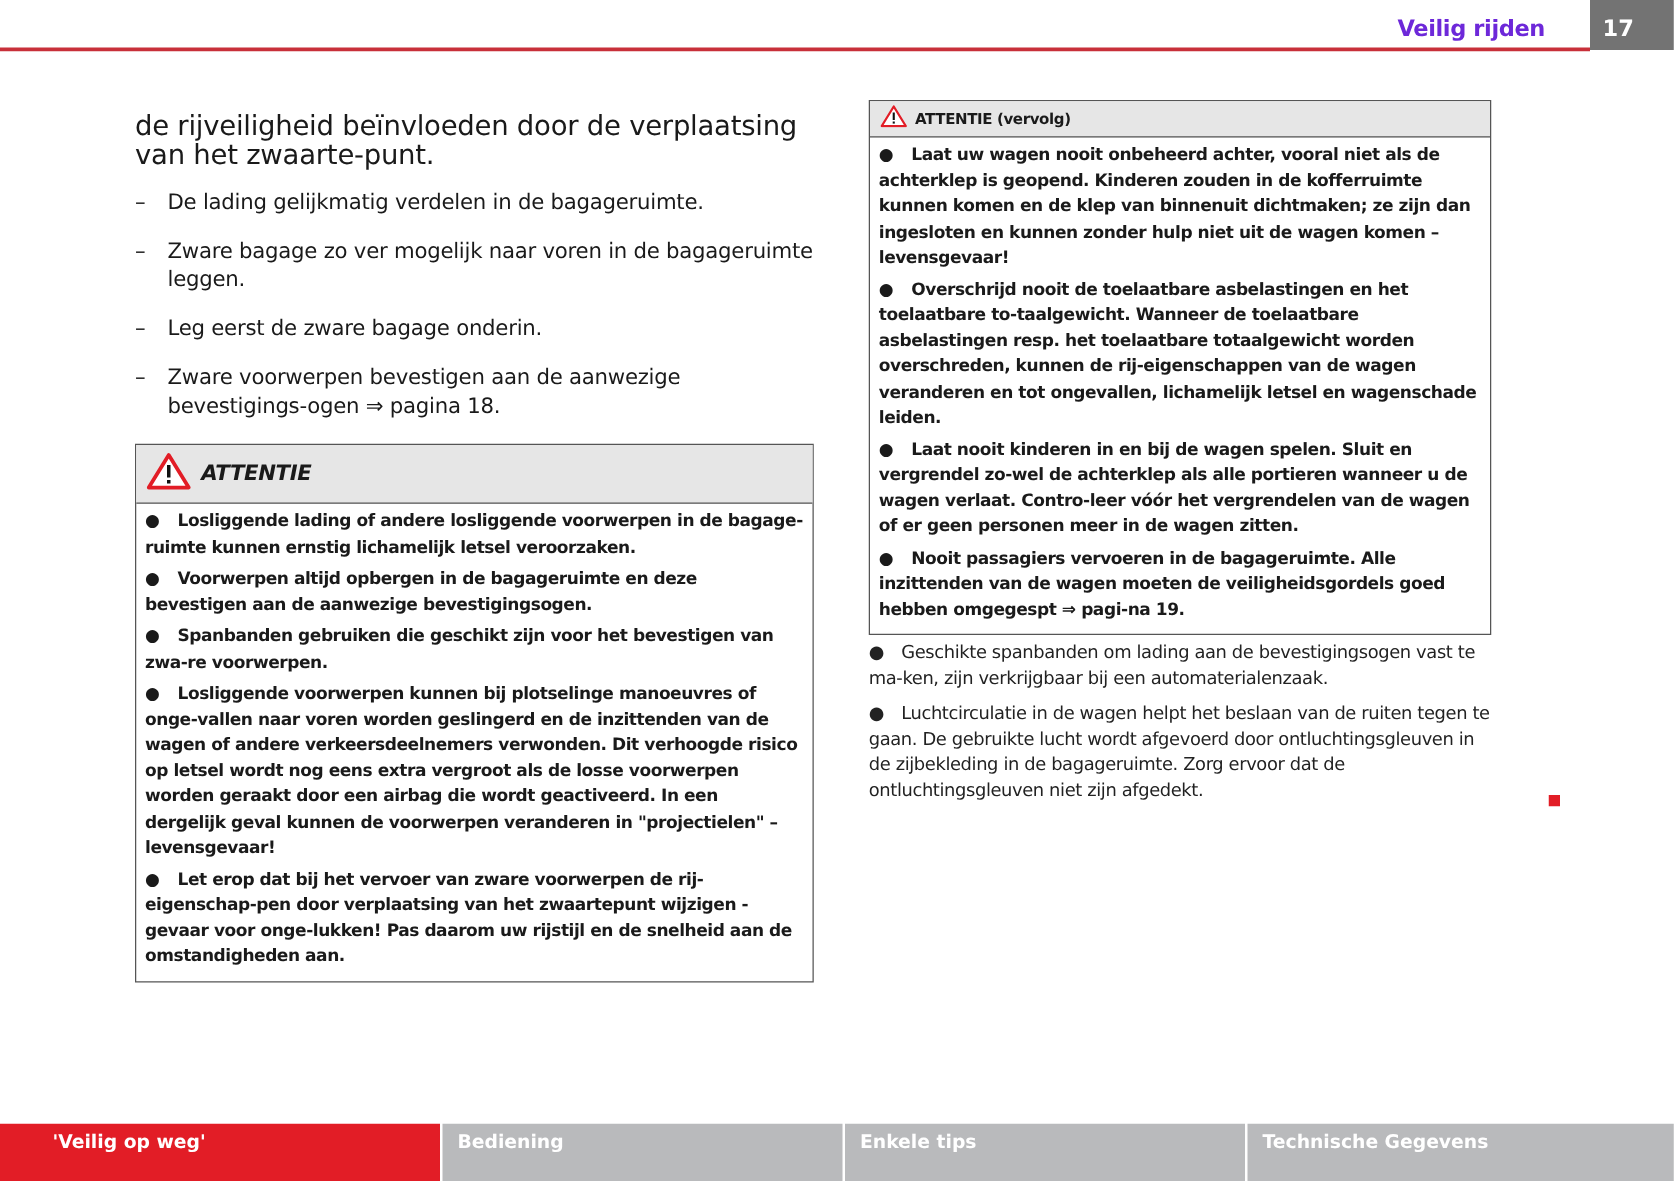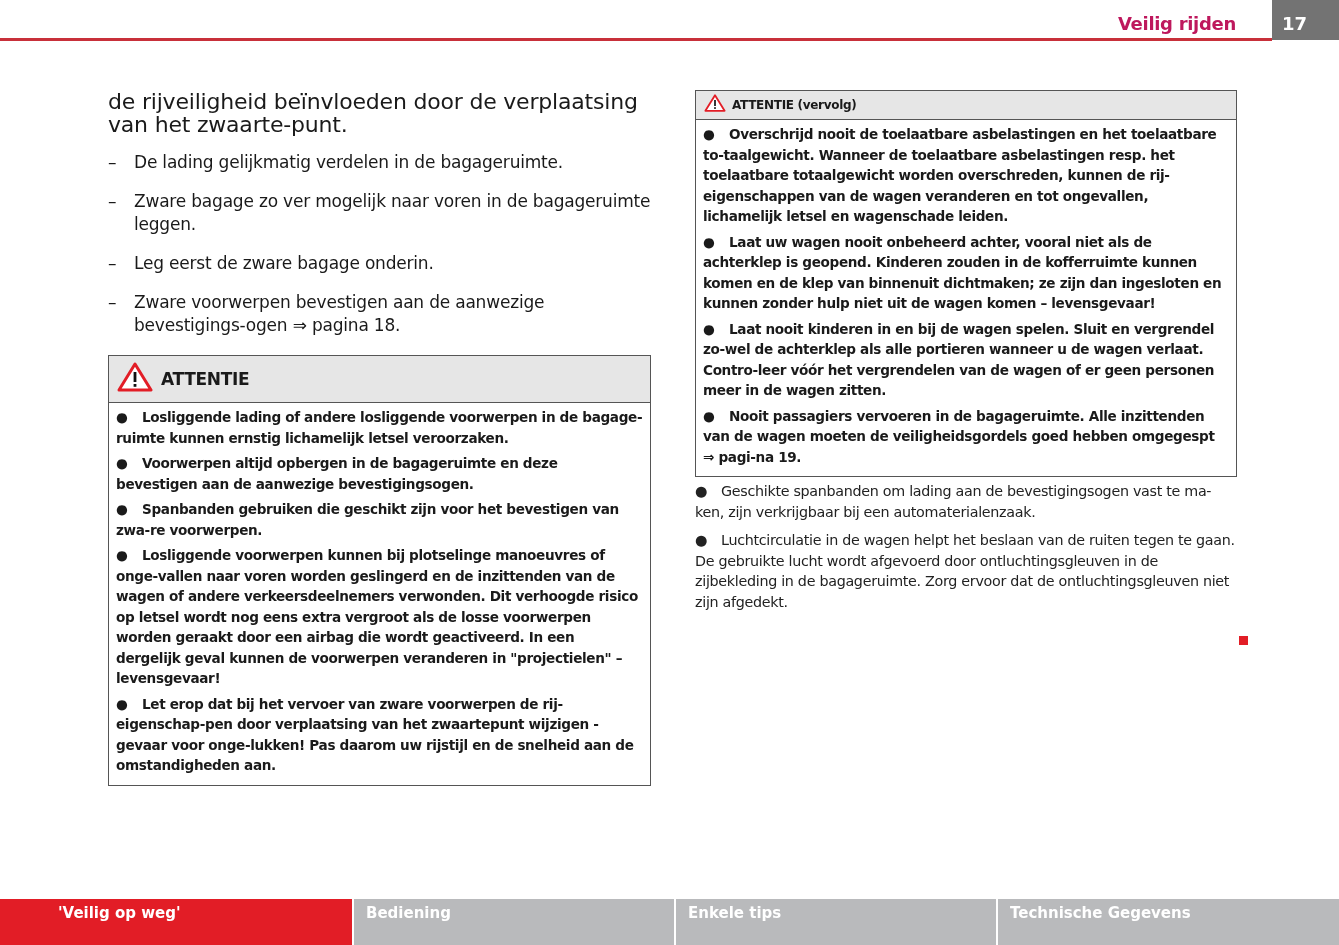--- a/index.html
+++ b/index.html
@@ -2,48 +2,48 @@
 <html><head>
 <meta charset="utf-8">
 <style>
   html, body { margin: 0; padding: 0; }
   body {
     width: 1339px; height: 945px; position: relative; overflow: hidden;
     background: #ffffff; color: #1a1a1a;
     font-family: "DejaVu Sans", sans-serif;
   }
   .header-line { position: absolute; left: 0; top: 38px; width: 1272px; height: 3px; background: #c8303a; }
-  .header-title { position: absolute; right: 103px; top: 13px; font-size: 18px; font-weight: bold; color: #be185d; letter-spacing: -0.3px; }
+  .header-title { position: absolute; right: 103px; top: 13px; font-size: 18px; font-weight: bold; color: #6d28d9; letter-spacing: -0.3px; }
   .page-num { position: absolute; left: 1272px; top: 0; width: 67px; height: 40px; background: #737373; color: #fff; font-weight: bold; font-size: 18px; box-sizing: border-box; padding: 13px 0 0 10px; }
 
   .col-left { position: absolute; left: 108px; top: 90px; width: 543px; }
-  .col-right { position: absolute; left: 695px; top: 90px; width: 542px; }
+  .col-right { position: absolute; left: 695px; top: 80px; width: 498px; }
 
   .para { font-size: 22px; line-height: 23px; margin: 0 0 15px 0; letter-spacing: -0.2px; }
   .dash-item { display: flex; font-size: 17px; line-height: 23px; margin: 0 0 16px 0; letter-spacing: -0.2px; }
   .dash-item .dash { width: 26px; flex: 0 0 26px; }
 
   .warn-box { border: 1px solid #555; margin-top: 18px; }
   .warn-head { background: #e6e6e6; border-bottom: 1px solid #555; display: flex; align-items: center; padding: 8px 8px; }
-  .warn-head.big { height: 30px; }
+  .warn-head.big { height: 30px; font-style: italic; }
   .warn-head.small { padding: 5px 8px; height: 18px; }
   .warn-title { font-weight: bold; font-size: 17px; margin-left: 8px; letter-spacing: -0.3px; }
   .warn-title.small { font-size: 12px; margin-left: 6px; }
   .warn-body { padding: 4px 7px 4px 7px; }
   .warn-item { font-weight: bold; font-size: 13.6px; line-height: 20.5px; margin: 0 0 5px 0; letter-spacing: -0.35px; }
   .bullet { display: inline-block; width: 26px; }
 
   .note-head { display: flex; align-items: center; margin-top: 18px; }
   .note-title { font-weight: bold; font-size: 16px; margin-left: 10px; margin-top: 8px; }
   .note-item { font-size: 14.3px; line-height: 20.5px; margin: 4px 0 8px 0; letter-spacing: -0.3px; color: #222; }
   .end-mark { position: absolute; left: 1239px; top: 636px; width: 9px; height: 9px; background: #e21d26; }
 
   .footer { position: absolute; left: 0; top: 899px; width: 1339px; height: 46px; display: flex; }
   .tab { height: 46px; box-sizing: border-box; padding: 5px 0 0 12px; font-weight: bold; font-size: 15px; color: #fff; margin-right: 2px; }
-  .tab.active { background: #e21d26; width: 352px; padding-left: 58px; }
+  .tab.active { background: #e21d26; width: 352px; padding-left: 42px; }
   .tab.inactive { background: #b9babc; width: 320px; }
   .tab.last { width: 341px; margin-right: 0; }
 </style>
 </head>
 <body>
 
 <div class="header-line"></div>
 <div class="header-title">Veilig rijden</div>
 <div class="page-num">17</div>
 
@@ -94,22 +94,22 @@
       <span>
         <svg width="22" height="18" viewBox="0 0 36 30">
           <path d="M18 2 L34 28 L2 28 Z" fill="#fff" stroke="#e21d26" stroke-width="3" stroke-linejoin="round"></path>
           <rect x="16.6" y="10" width="2.8" height="10" fill="#111"></rect>
           <rect x="16.6" y="22" width="2.8" height="2.8" fill="#111"></rect>
         </svg>
       </span>
       <span class="warn-title small">ATTENTIE (vervolg)</span>
     </div>
     <div class="warn-body">
+      <p class="warn-item"><span class="bullet">●</span><span>Laat uw wagen nooit onbeheerd achter, vooral niet als de achterklep is geopend. Kinderen zouden in de kofferruimte kunnen komen en de klep van binnenuit dichtmaken; ze zijn dan ingesloten en kunnen zonder hulp niet uit de wagen komen – levensgevaar!</span></p>
       <p class="warn-item"><span class="bullet">●</span><span>Overschrijd nooit de toelaatbare asbelastingen en het toelaatbare to-taalgewicht. Wanneer de toelaatbare asbelastingen resp. het toelaatbare totaalgewicht worden overschreden, kunnen de rij-eigenschappen van de wagen veranderen en tot ongevallen, lichamelijk letsel en wagenschade leiden.</span></p>
-      <p class="warn-item"><span class="bullet">●</span><span>Laat uw wagen nooit onbeheerd achter, vooral niet als de achterklep is geopend. Kinderen zouden in de kofferruimte kunnen komen en de klep van binnenuit dichtmaken; ze zijn dan ingesloten en kunnen zonder hulp niet uit de wagen komen – levensgevaar!</span></p>
       <p class="warn-item"><span class="bullet">●</span><span>Laat nooit kinderen in en bij de wagen spelen. Sluit en vergrendel zo-wel de achterklep als alle portieren wanneer u de wagen verlaat. Contro-leer vóór het vergrendelen van de wagen of er geen personen meer in de wagen zitten.</span></p>
       <p class="warn-item"><span class="bullet">●</span><span>Nooit passagiers vervoeren in de bagageruimte. Alle inzittenden van de wagen moeten de veiligheidsgordels goed hebben omgegespt ⇒ pagi-na 19.</span></p>
     </div>
   </div>
 
   <p class="note-item"><span class="bullet">●</span><span>Geschikte spanbanden om lading aan de bevestigingsogen vast te ma-ken, zijn verkrijgbaar bij een automaterialenzaak.</span></p>
   <p class="note-item"><span class="bullet">●</span><span>Luchtcirculatie in de wagen helpt het beslaan van de ruiten tegen te gaan. De gebruikte lucht wordt afgevoerd door ontluchtingsgleuven in de zijbekleding in de bagageruimte. Zorg ervoor dat de ontluchtingsgleuven niet zijn afgedekt.</span></p>
 </div>
 
 <div class="end-mark"></div>

